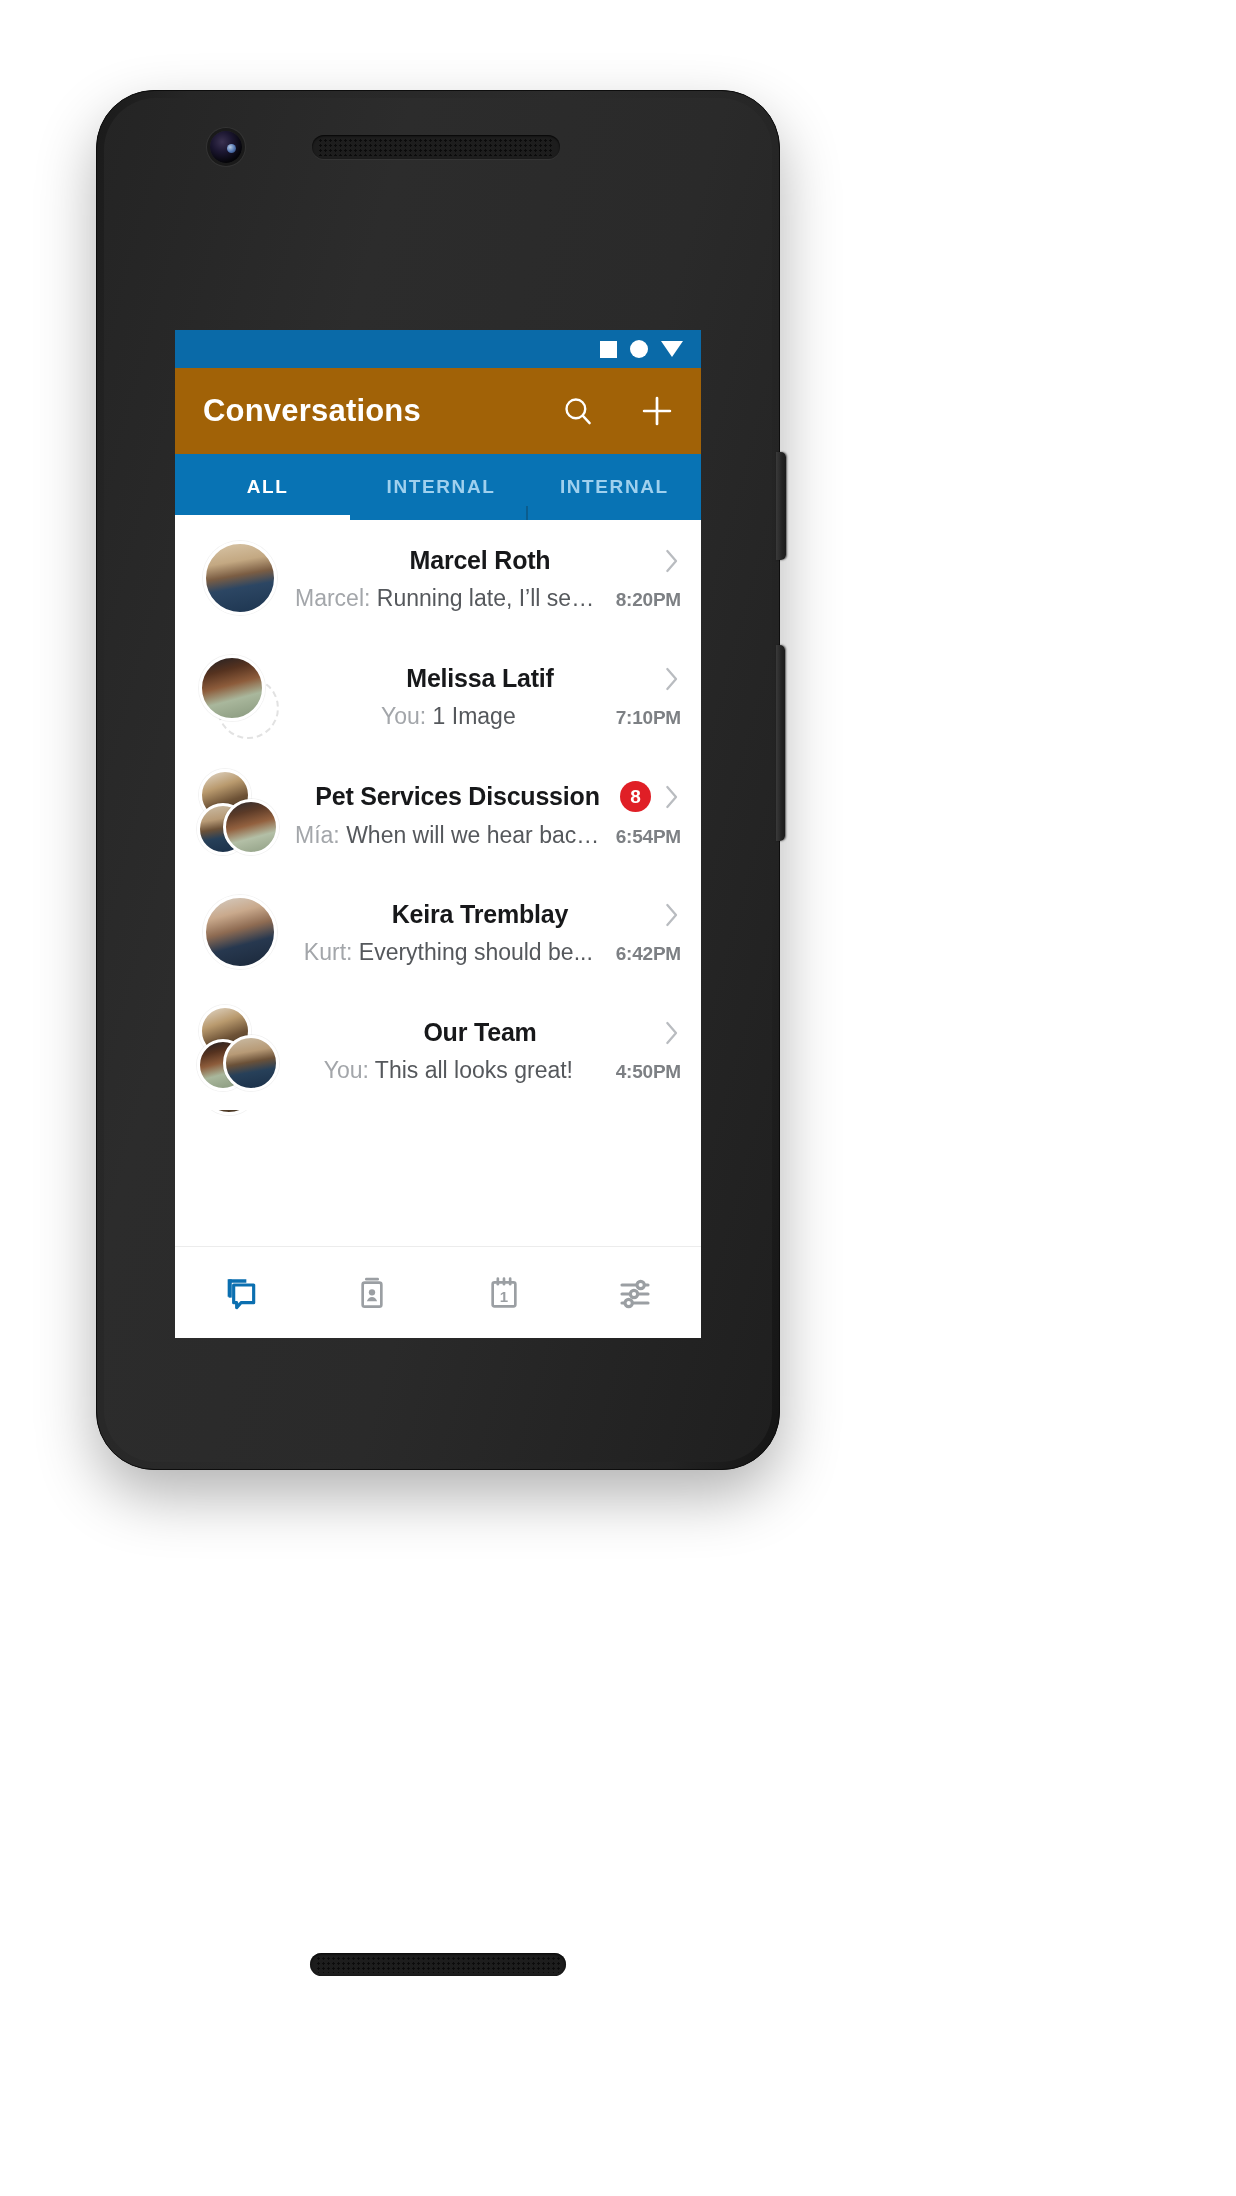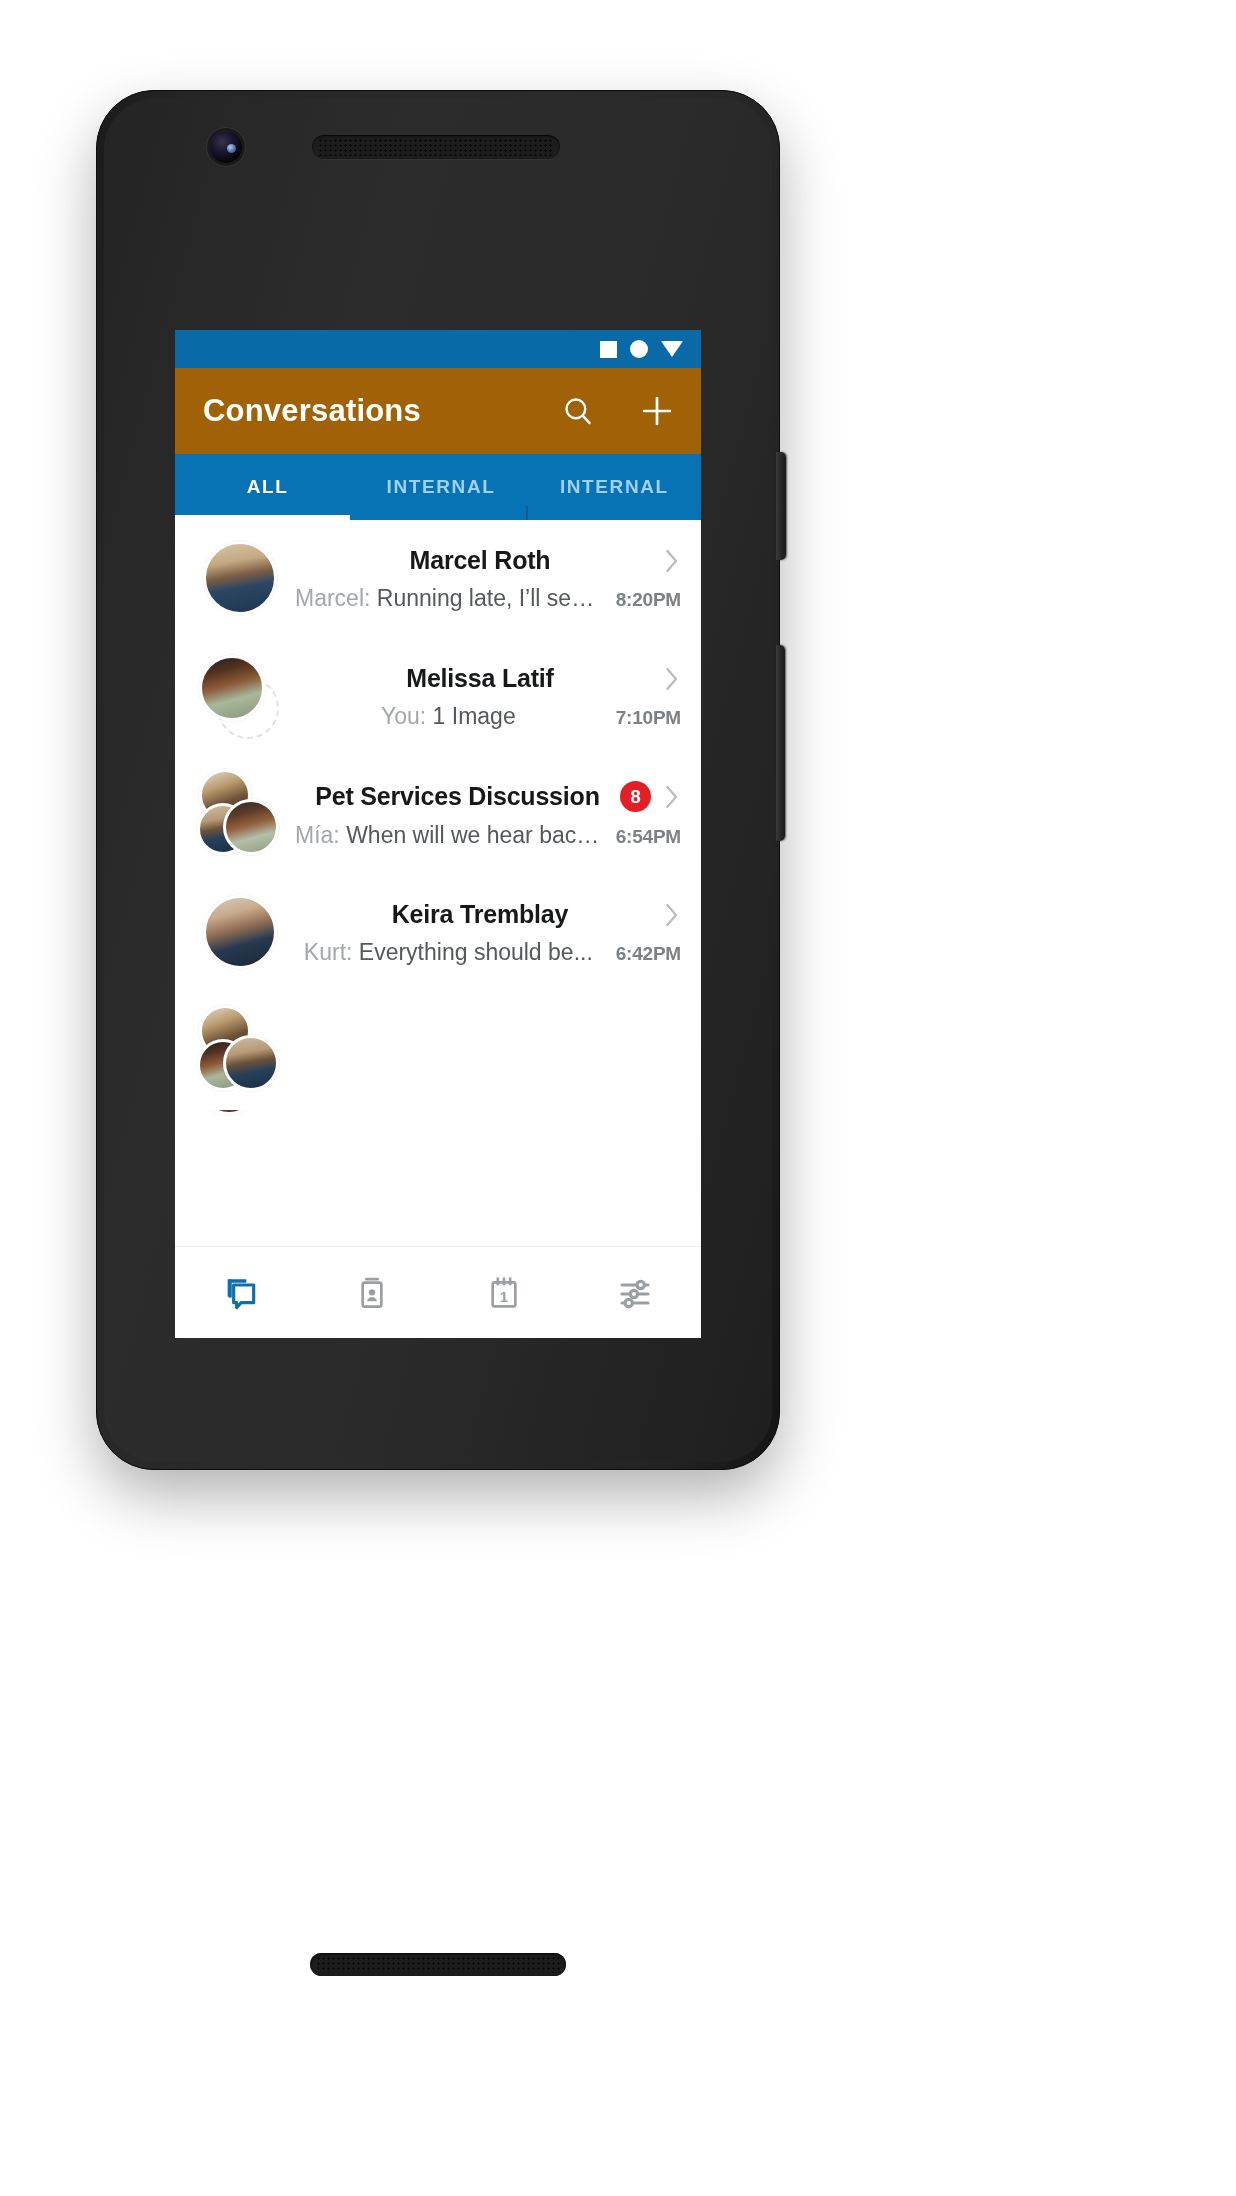--- a/index.html
+++ b/index.html
@@ -311,20 +311,32 @@
             <div class="time">6:42PM</div>
           </div>
         </div>
       </div>
 
       <div class="row">
         <div class="av-wrap">
           <div class="av g1 ph-dog"></div>
           <div class="av g3 ph-melissa"></div>
           <div class="av g2 ph-marcel2"></div>
+        </div>
+        <div class="row-body">
+          <div class="row-top">
+            <div class="row-title">Our Team</div>
+            <svg class="chev" width="14" height="24" viewBox="0 0 10 18">
+              <polyline points="1.5,1.5 8,9 1.5,16.5" fill="none" stroke="#b9bcc0" stroke-width="1.7" stroke-linecap="round" stroke-linejoin="round"></polyline>
+            </svg>
+          </div>
+          <div class="row-bot">
+            <div class="snippet"><span class="who">You:</span> <span>This all looks great!</span></div>
+            <div class="time">4:50PM</div>
+          </div>
         </div>
       </div>
 
       <div class="row row-partial">
         <div class="av-wrap">
           <div class="av g1 ph-dog" style="left:2px;top:0;width:60px;height:60px;"></div>
         </div>
 
       </div>
 

